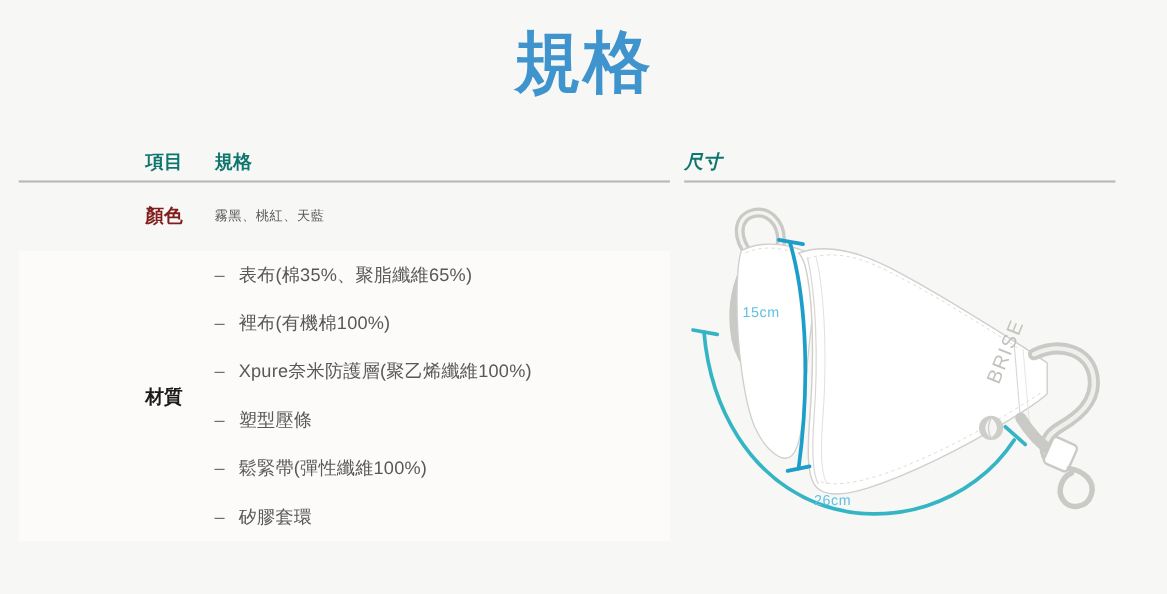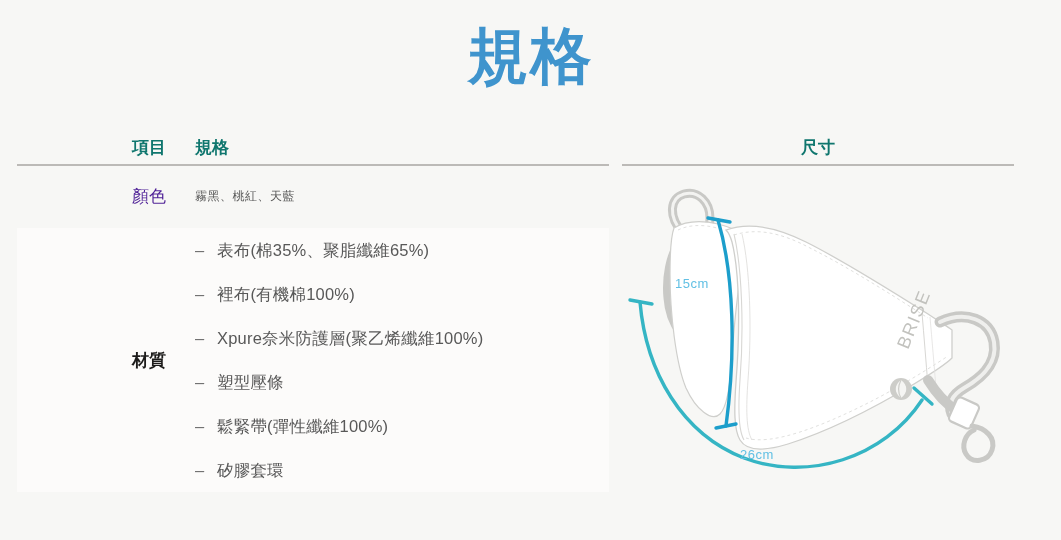--- a/index.html
+++ b/index.html
@@ -52,21 +52,22 @@
 
   .head-row {
     height: 34px;
     display: flex;
     align-items: center;
     font-size: 17px;
     font-weight: 700;
     color: #0f766e;
   }
   .head-row.center {
-    justify-content: center;
+    justify-content: flex-start;
+    font-style: italic;
   }
   .head-item {
     width: 63px;
     flex: none;
     padding-left: 115px;
     box-sizing: content-box;
   }
   .head-spec {
     flex: 1;
   }
@@ -85,22 +86,22 @@
     display: flex;
     align-items: center;
     height: 60px;
     padding-left: 115px;
     box-sizing: border-box;
   }
   .row-label {
     width: 63px;
     flex: none;
     font-size: 17px;
-    font-weight: 400;
-    color: #4c1d95;
+    font-weight: 700;
+    color: #7f1d1d;
   }
   .row-value {
     font-size: 12px;
     color: #585858;
     letter-spacing: 0.5px;
   }
 
   
   .material-block {
     position: relative;

